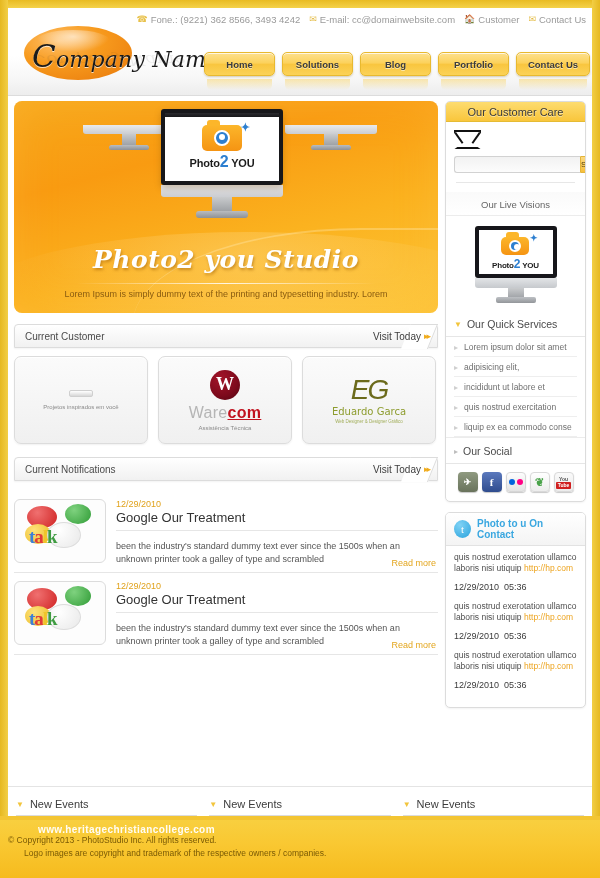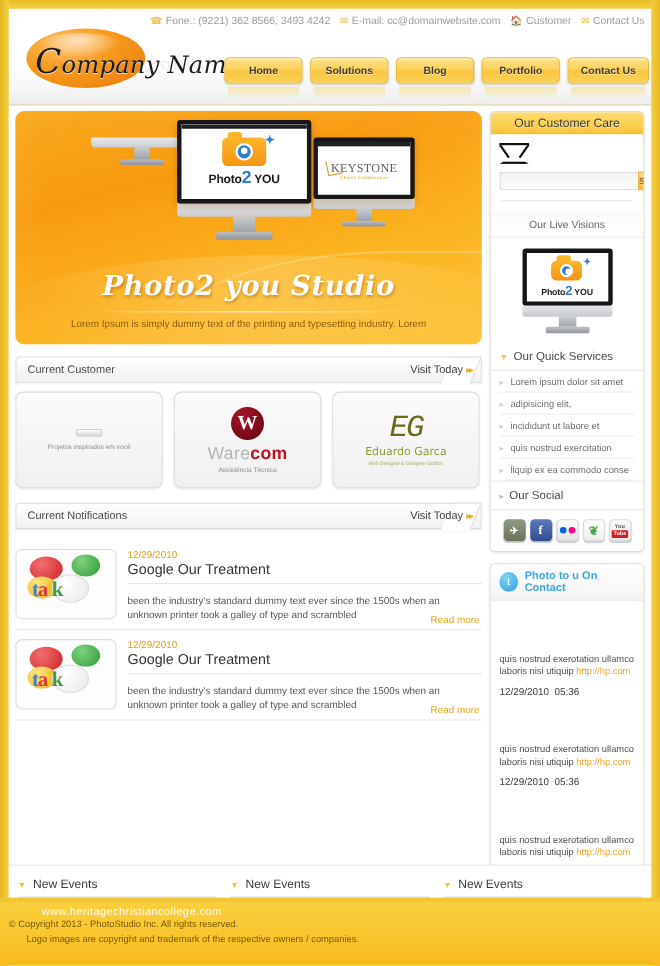--- a/index.html
+++ b/index.html
@@ -192,23 +192,23 @@
   .loffi .l1 .sep { color:#c9c9c9; font-weight:normal; margin:0 4px; }
   .loffi .l1 .d { color:#6f6f6f; font-weight:normal; }
   .loffi .l0 { width:24px; height:7px; background:linear-gradient(180deg,#fff,#d7d7d7);
     border:1px solid #cfcfcf; border-radius:2px; margin-bottom:4px; }
   .loffi .l2 { font-size:6px; color:#8a8a8a; margin-top:3px; }
   .ware .wcircle { width:30px; height:30px; border-radius:50%;
     background: radial-gradient(circle at 35% 28%, #a3152a 0%, #7d0a1c 60%, #4d0611 100%);
     display:flex; align-items:center; justify-content:center; position:relative; }
   .ware .wcircle span { color:#fff; font-size:18px; font-weight:bold; font-family:"Liberation Serif",serif; }
   .ware .wname { margin-top:4px; font-size:16px; color:#b5b5b5; letter-spacing:.3px; }
-  .ware .wname b { color:#c1121f; }
+  .ware .wname b { color:#c1121f;text-decoration:underline; }
   .ware .wsub { font-size:6px; color:#8a8a8a; margin-top:3px; }
-  .eg .egmark { font-family:Liberation Mono, monospace; font-style:italic; font-size:28px;
+  .eg .egmark { font-family:Liberation Sans, sans-serif; font-style:italic; font-size:28px;
     color:#6b6a1b; letter-spacing:-2px; line-height:1; }
   .eg .egname { font-family:"DejaVu Sans", sans-serif; font-size:10px; color:#8d9c2e; margin-top:2px; }
   .eg .egsub { font-size:4.5px; color:#a2ae5a; margin-top:2px; }
 
   
   .notif-wrap { margin-top:10px; }
   .notif {
     display:flex; gap:10px; padding:8px 0 6px; border-bottom:1px solid #e6e6e6;
   }
   .notif-thumb {
@@ -291,21 +291,21 @@
   .s-yt .y1 { color:#555; font-size:5px; font-weight:bold; line-height:6px; }
   .s-yt .y2 { background:#d01f1f; color:#fff; font-size:5px; line-height:7px; padding:0 2px; border-radius:1px; }
 
   .tw-head { display:flex; align-items:center; gap:6px; padding:5px 8px;
     background:linear-gradient(180deg,#ffffff,#f4f4f4); border-bottom:1px solid #e2e2e2; }
   .tw-bird { width:18px; height:18px; border-radius:50%;
     background:radial-gradient(circle at 35% 28%,#7fd2f5,#2aa3dd); color:#fff; font-size:11px;
     display:flex; align-items:center; justify-content:center; font-family:"Liberation Serif",serif; }
   .tw-title { font-size:10px; font-weight:bold; color:#3aa7e0; }
   .tw-list { padding:6px 8px 8px; }
-  .tw-item { margin-bottom:9px;margin-top:42px; }
+  .tw-item { margin-bottom:9px; }
   .tw-text { font-size:8.5px; color:#4f4f4f; line-height:1.35; }
   .tw-text a { color:#eda521; text-decoration:none; }
   .tw-date { font-size:9px; color:#3a3a3a; margin-top:7px; }
 
   
   .events {
     position:relative; display:flex; gap:12px; padding:11px 8px 10px;
     background:#fff; border-top:1px solid #e4e4e4;
   }
   .ev-col { flex:1; }
@@ -317,21 +317,21 @@
   .ev-list li .tri { color:#f3c33c; font-size:8px; }
 
   
   .footer {
     position:absolute; left:0; right:0; bottom:0; height:62px;
     background: linear-gradient(180deg,#f8cf3f 0%,#f9c832 40%,#f6bb1e 100%);
     border-top:4px solid #f3c533;
   }
   .foot-watermark {
     position:absolute; left:38px; top:4px; font-size:10px; color:#ffffff;
-    letter-spacing:.4px; opacity:.95;
+    letter-spacing:.4px; opacity:.95;font-weight:bold;
   }
   .foot-line1 { position:absolute; left:8px; top:15px; font-size:8.5px; color:#7a5a05; }
   .foot-line2 { position:absolute; left:24px; top:28px; font-size:8.5px; color:#7a5a05; }
 </style>
 </head>
 <body>
 
 <div id="page">
   <div class="frame-top"></div>
   <div class="frame-left"></div>
@@ -404,27 +404,20 @@
                     <span>Photo</span><span class="two">2</span> <span>YOU</span>
                   </div>
                 </div>
               </div>
               <div class="bar" style="width:122px;height:12px;"></div>
               <div class="neck" style="width:20px;height:14px;"></div>
               <div class="base" style="width:52px;height:7px;"></div>
             </div>
 
             <div class="mon right">
-              <div class="screen">
-                <div class="logo-key">
-                  <div class="kx"></div>
-                  <div class="kt">KEYSTONE</div>
-                  <div class="ks">Church Collaboration</div>
-                </div>
-              </div>
               <div class="bar" style="width:92px;height:9px;"></div>
               <div class="neck" style="width:14px;height:11px;"></div>
               <div class="base" style="width:40px;height:5px;"></div>
             </div>
           </div>
 
           <div class="banner-title">Photo2 you Studio</div>
           <div class="banner-rule"></div>
           <div class="banner-sub">Lorem Ipsum is simply dummy text of the printing and typesetting industry. Lorem</div>
         </div>

